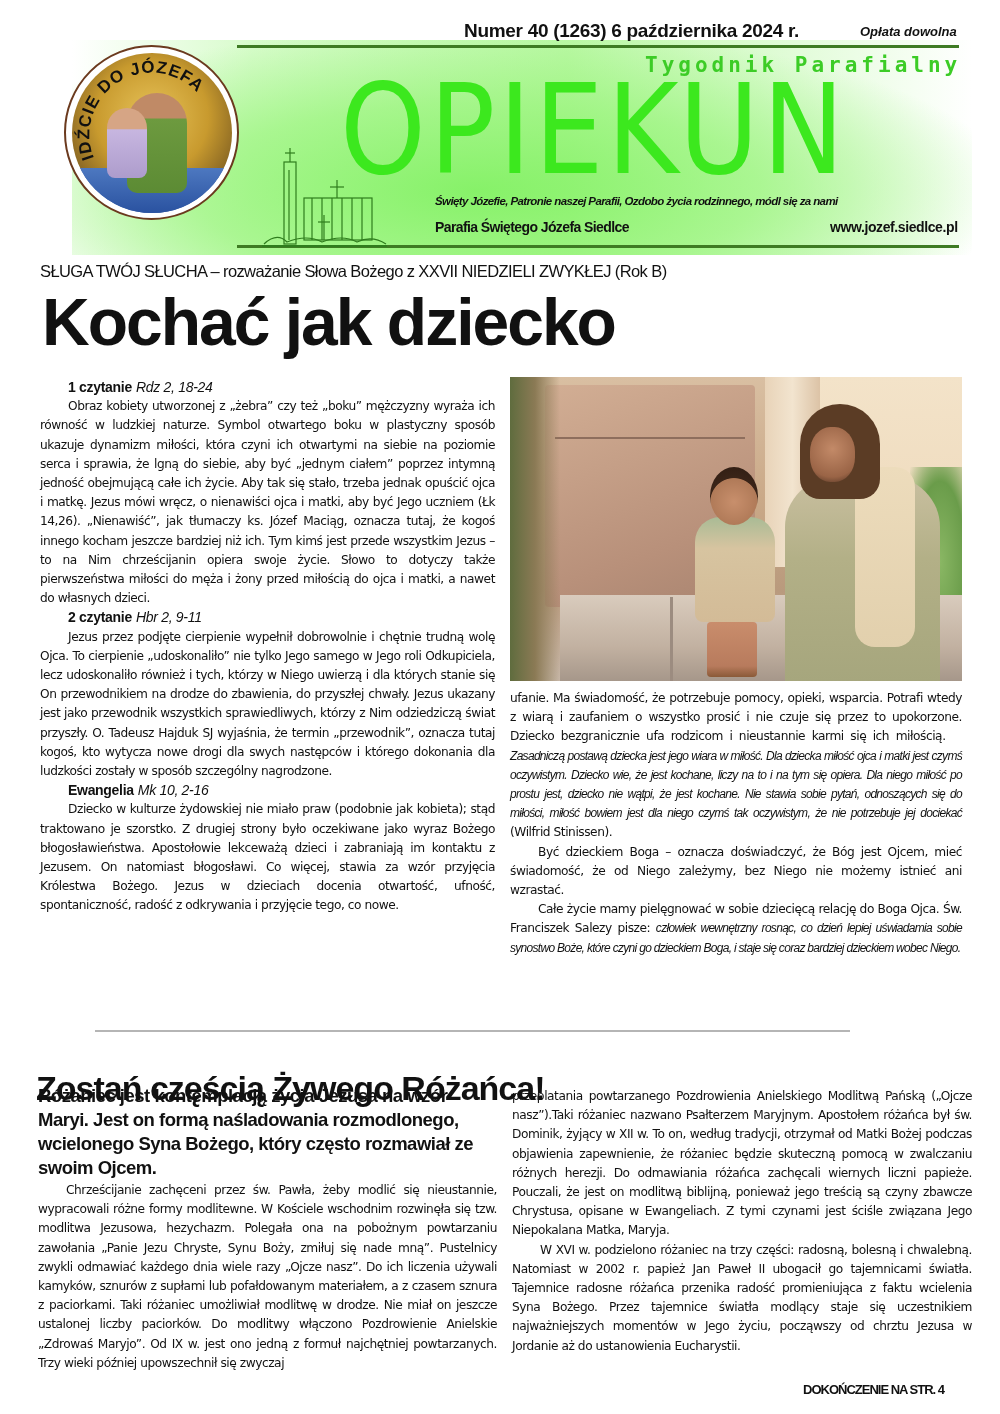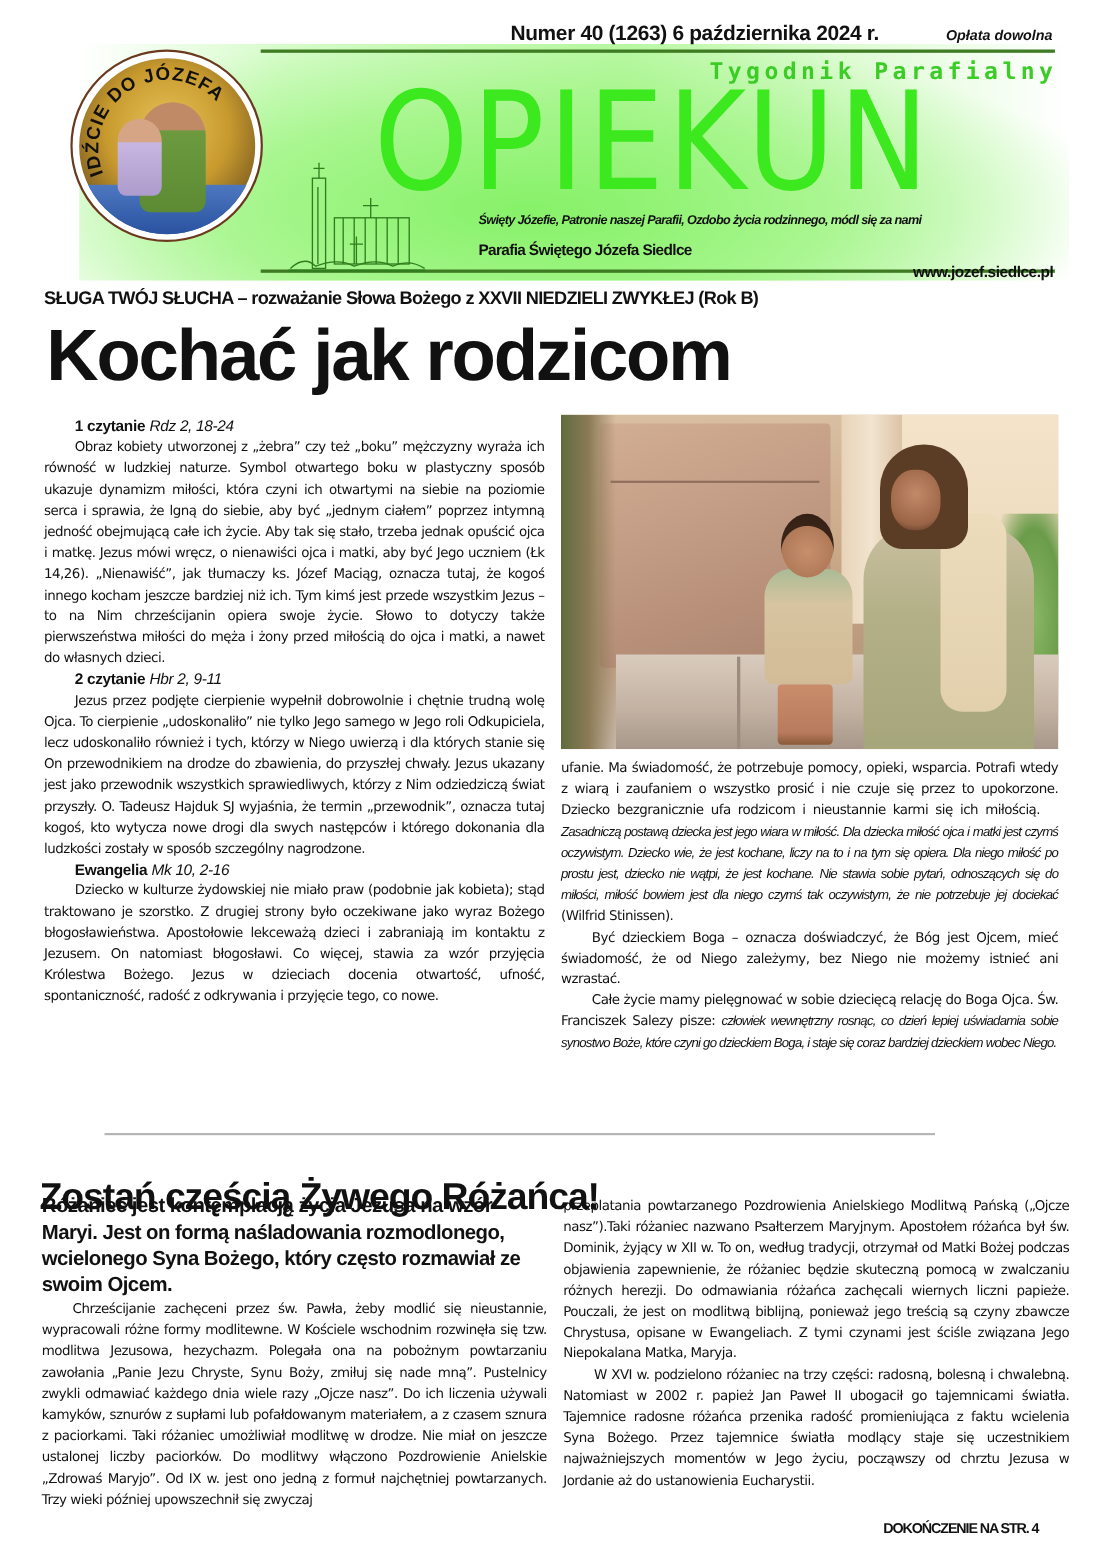--- a/index.html
+++ b/index.html
@@ -64,26 +64,26 @@
     letter-spacing: 4px; font-family: "DejaVu Sans Mono", monospace; white-space: nowrap;
   }
   .motto {
     position: absolute; left: 423px; top: 195px; font-size: 11.5px; font-style: italic; font-weight: bold;
     letter-spacing: -0.6px; color: #111; white-space: nowrap;
   }
   .parish {
     position: absolute; left: 423px; top: 219px; font-size: 14px; font-weight: bold; letter-spacing: -0.6px; white-space: nowrap;
   }
   .website {
-    position: absolute; left: 818px; top: 219px; font-size: 14px; font-weight: bold; letter-spacing: -0.4px; white-space: nowrap; margin-top: 20px;
+    position: absolute; left: 818px; top: 219px; font-size: 14px; font-weight: bold; letter-spacing: -0.4px; white-space: nowrap;
   }
 
   
   .kicker {
-    position: absolute; left: 40px; top: 262px; font-size: 16.5px; font-weight: bold; letter-spacing: -0.6px; white-space: nowrap;
+    position: absolute; left: 40px; top: 262px; font-size: 16.5px; font-weight: normal; letter-spacing: -0.6px; white-space: nowrap;
   }
   .headline {
     position: absolute; left: 42px; top: 285px; font-size: 66px; font-weight: bold; letter-spacing: -2px; white-space: nowrap; line-height: 1.15;
   }
   .col { position: absolute; font-family: "DejaVu Sans", sans-serif; font-size: 12.2px; line-height: 19.2px; text-align: justify; letter-spacing: -0.45px; color: #111; }
   .col p { text-indent: 28px; }
   .col .rd-head { text-indent: 28px; font-family: "Liberation Sans", sans-serif; font-size: 14px; letter-spacing: -0.3px; }
   .col .rd-head b { font-weight: bold; }
   .col .rd-head i { font-style: italic; margin-left: 4px; }
   .col .it { font-family: "Liberation Sans", sans-serif; font-style: italic; letter-spacing: -0.7px; font-size: 12px; }
@@ -174,21 +174,21 @@
   </svg>
 
   <div class="subtitle">Tygodnik Parafialny</div>
   <div class="title-opiekun">OPIEKUN</div>
   <div class="motto">Święty Józefie, Patronie naszej Parafii, Ozdobo życia rodzinnego, módl się za nami</div>
   <div class="parish">Parafia Świętego Józefa Siedlce</div>
   <div class="website">www.jozef.siedlce.pl</div>
 </div>
 
 <div class="kicker">SŁUGA TWÓJ SŁUCHA – rozważanie Słowa Bożego z XXVII NIEDZIELI ZWYKŁEJ (Rok B)</div>
-<h1 class="headline">Kochać jak rodzicom</h1>
+<h1 class="headline">Kochać jak dziecko</h1>
 
 <div class="col col-left">
   <div class="rd-head">
     <b>1 czytanie</b><i>Rdz 2, 18-24</i>
   </div>
   <p>Obraz kobiety utworzonej z „żebra” czy też „boku” mężczyzny wyraża ich równość w ludzkiej naturze. Symbol otwartego boku w plastyczny sposób ukazuje dynamizm miłości, która czyni ich otwartymi na siebie na poziomie serca i sprawia, że lgną do siebie, aby być „jednym ciałem” poprzez intymną jedność obejmującą całe ich życie. Aby tak się stało, trzeba jednak opuścić ojca i matkę. Jezus mówi wręcz, o nienawiści ojca i matki, aby być Jego uczniem (Łk 14,26). „Nienawiść”, jak tłumaczy ks. Józef Maciąg, oznacza tutaj, że kogoś innego kocham jeszcze bardziej niż ich. Tym kimś jest przede wszystkim Jezus – to na Nim chrześcijanin opiera swoje życie. Słowo to dotyczy także pierwszeństwa miłości do męża i żony przed miłością do ojca i matki, a nawet do własnych dzieci.</p>
   <div class="rd-head">
     <b>2 czytanie</b><i>Hbr 2, 9-11</i>
   </div>
   <p>Jezus przez podjęte cierpienie wypełnił dobrowolnie i chętnie trudną wolę Ojca. To cierpienie „udoskonaliło” nie tylko Jego samego w Jego roli Odkupiciela, lecz udoskonaliło również i tych, którzy w Niego uwierzą i dla których stanie się On przewodnikiem na drodze do zbawienia, do przyszłej chwały. Jezus ukazany jest jako przewodnik wszystkich sprawiedliwych, którzy z Nim odziedziczą świat przyszły. O. Tadeusz Hajduk SJ wyjaśnia, że termin „przewodnik”, oznacza tutaj kogoś, kto wytycza nowe drogi dla swych następców i którego dokonania dla ludzkości zostały w sposób szczególny nagrodzone.</p>

